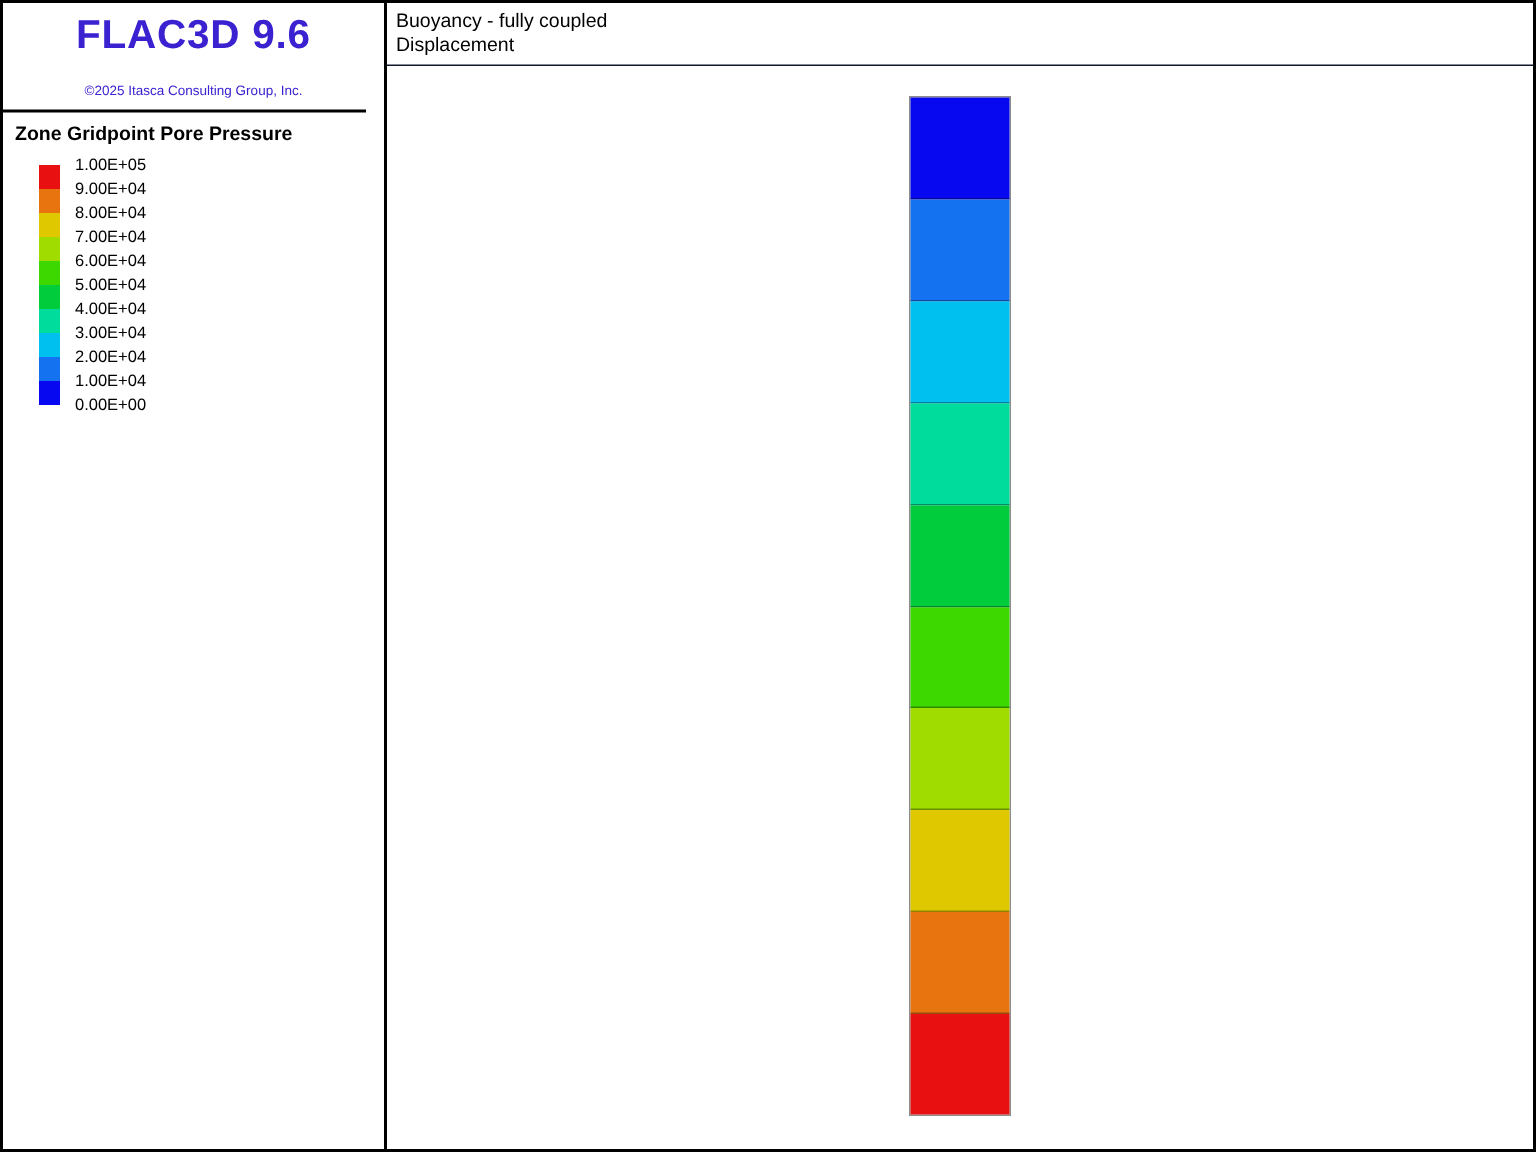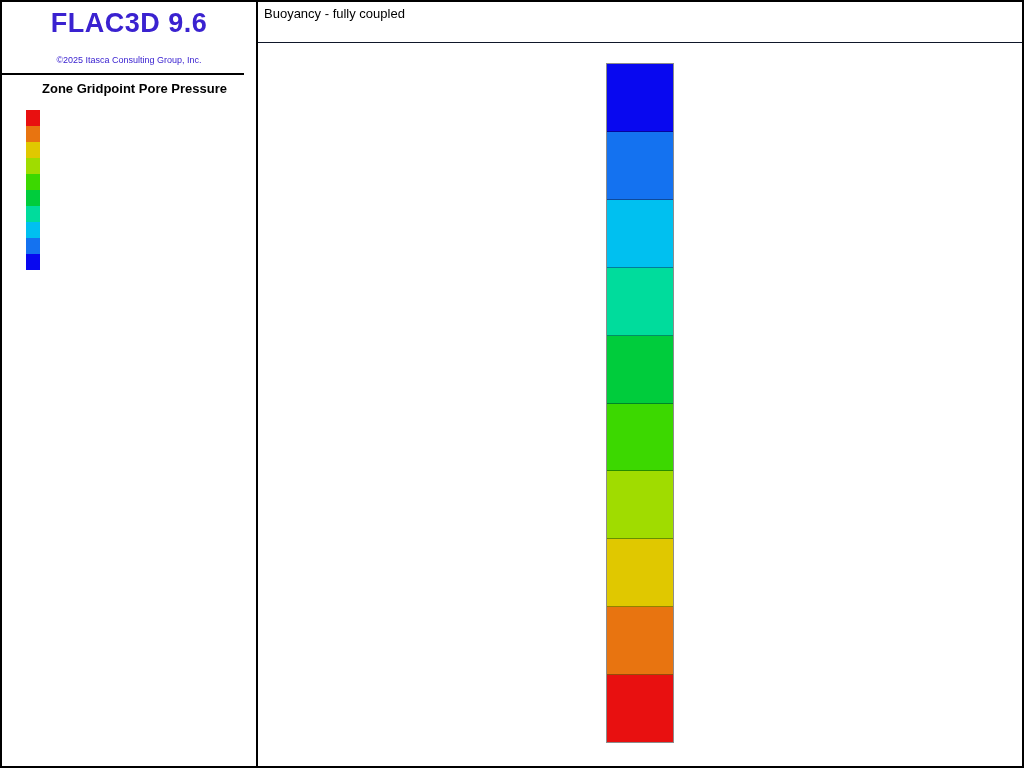--- a/index.html
+++ b/index.html
@@ -45,21 +45,20 @@
     margin: 8px 12px 0 0;
   }
   .legend {
     padding: 6px 0 0 8px;
   }
   .legend-title {
     font-size: 13px;
     font-weight: bold;
     color: #000000;
     margin-bottom: 6px;
-    margin-left: 32px;
   }
   .legend-body {
     display: flex;
     align-items: flex-start;
     padding-left: 16px;
   }
   .legend-swatches {
     display: flex;
     flex-direction: column;
     margin-top: 8px;
@@ -138,27 +137,41 @@
             <div class="chip" style="background: rgb(232, 116, 16);"></div>
             <div class="chip" style="background: rgb(224, 200, 0);"></div>
             <div class="chip" style="background: rgb(160, 220, 0);"></div>
             <div class="chip" style="background: rgb(60, 216, 0);"></div>
             <div class="chip" style="background: rgb(0, 204, 60);"></div>
             <div class="chip" style="background: rgb(0, 220, 156);"></div>
             <div class="chip" style="background: rgb(0, 192, 240);"></div>
             <div class="chip" style="background: rgb(20, 114, 240);"></div>
             <div class="chip" style="background: rgb(8, 8, 240);"></div>
           </div>
+        <div class="legend-labels" id="legend-labels">
+            <div class="legend-label">1.00E+05</div>
+            <div class="legend-label">9.00E+04</div>
+            <div class="legend-label">8.00E+04</div>
+            <div class="legend-label">7.00E+04</div>
+            <div class="legend-label">6.00E+04</div>
+            <div class="legend-label">5.00E+04</div>
+            <div class="legend-label">4.00E+04</div>
+            <div class="legend-label">3.00E+04</div>
+            <div class="legend-label">2.00E+04</div>
+            <div class="legend-label">1.00E+04</div>
+            <div class="legend-label">0.00E+00</div>
+          </div>
       </div>
     </div>
   </aside>
 
   <main class="view">
     <header class="view-header">
       <div>Buoyancy - fully coupled</div>
+      <div>Displacement</div>
     </header>
     <div class="canvas">
       <div class="column" id="model-column">
           <div class="zone-block" style="background: rgb(8, 8, 240);"></div>
           <div class="zone-block" style="background: rgb(20, 114, 240);"></div>
           <div class="zone-block" style="background: rgb(0, 192, 240);"></div>
           <div class="zone-block" style="background: rgb(0, 220, 156);"></div>
           <div class="zone-block" style="background: rgb(0, 204, 60);"></div>
           <div class="zone-block" style="background: rgb(60, 216, 0);"></div>
           <div class="zone-block" style="background: rgb(160, 220, 0);"></div>

